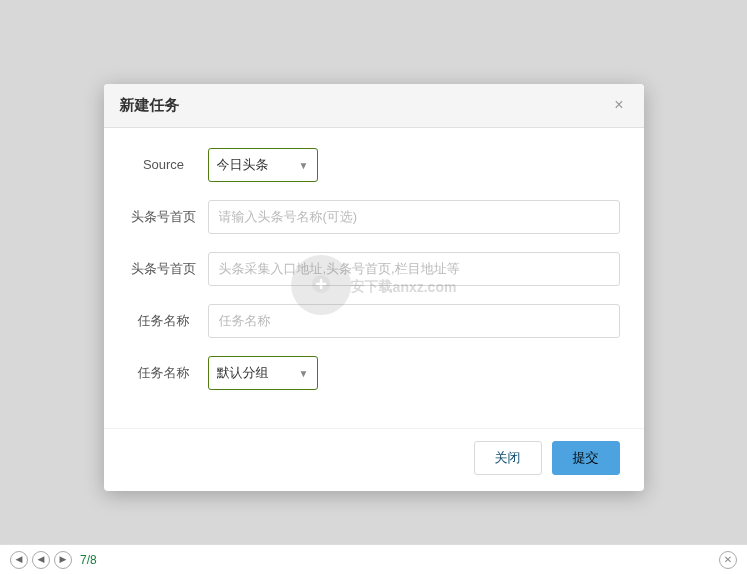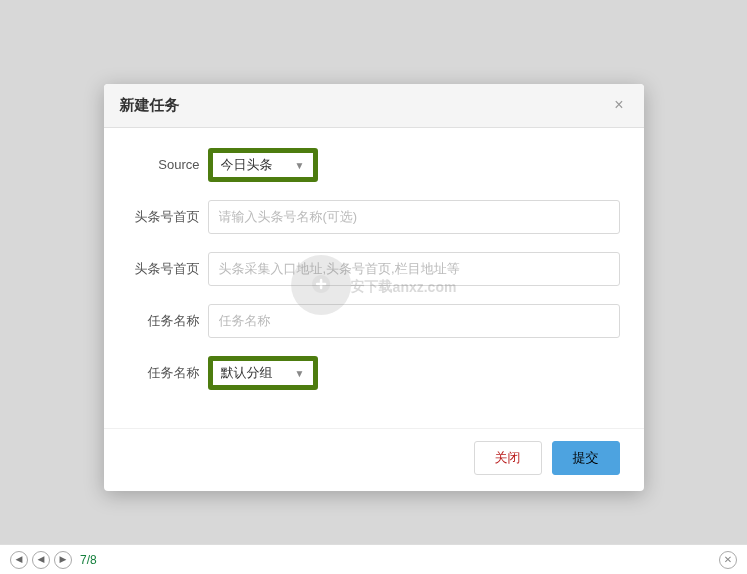--- a/index.html
+++ b/index.html
@@ -66,21 +66,21 @@
       display: flex;
       align-items: center;
       margin-bottom: 18px;
     }
 
     .form-label {
       width: 80px;
       font-size: 13px;
       color: #555;
       flex-shrink: 0;
-      text-align: right;
+      text-align: center;
       padding-right: 8px;
     }
 
     .form-control {
       flex: 1;
     }
 
     .form-input {
       width: 100%;
       height: 34px;
@@ -93,21 +93,21 @@
       background: #fff;
     }
     .form-input::placeholder {
       color: #bbb;
       font-size: 13px;
     }
 
     .select-wrapper {
       display: inline-flex;
       align-items: center;
-      border: 5px solid #4d7c0f;
+      border: 1px solid #4d7c0f;
       border-radius: 3px;
       background: #fff;
       height: 34px;
       padding: 0 8px;
       min-width: 110px;
       position: relative;
       cursor: pointer;
     }
 
     .select-wrapper select {
@@ -148,21 +148,21 @@
       border-radius: 3px;
       font-size: 13px;
       cursor: pointer;
       border: 1px solid transparent;
       outline: none;
     }
 
     .btn-default {
       background: #fff;
       border-color: #d9d9d9;
-      color: #b91c1c;
+      color: #0c4a6e;
       margin-left: 24px;
     }
 
     .btn-primary {
       background: #4da3e0;
       border-color: #4da3e0;
       color: #000000;
     }
 
     

